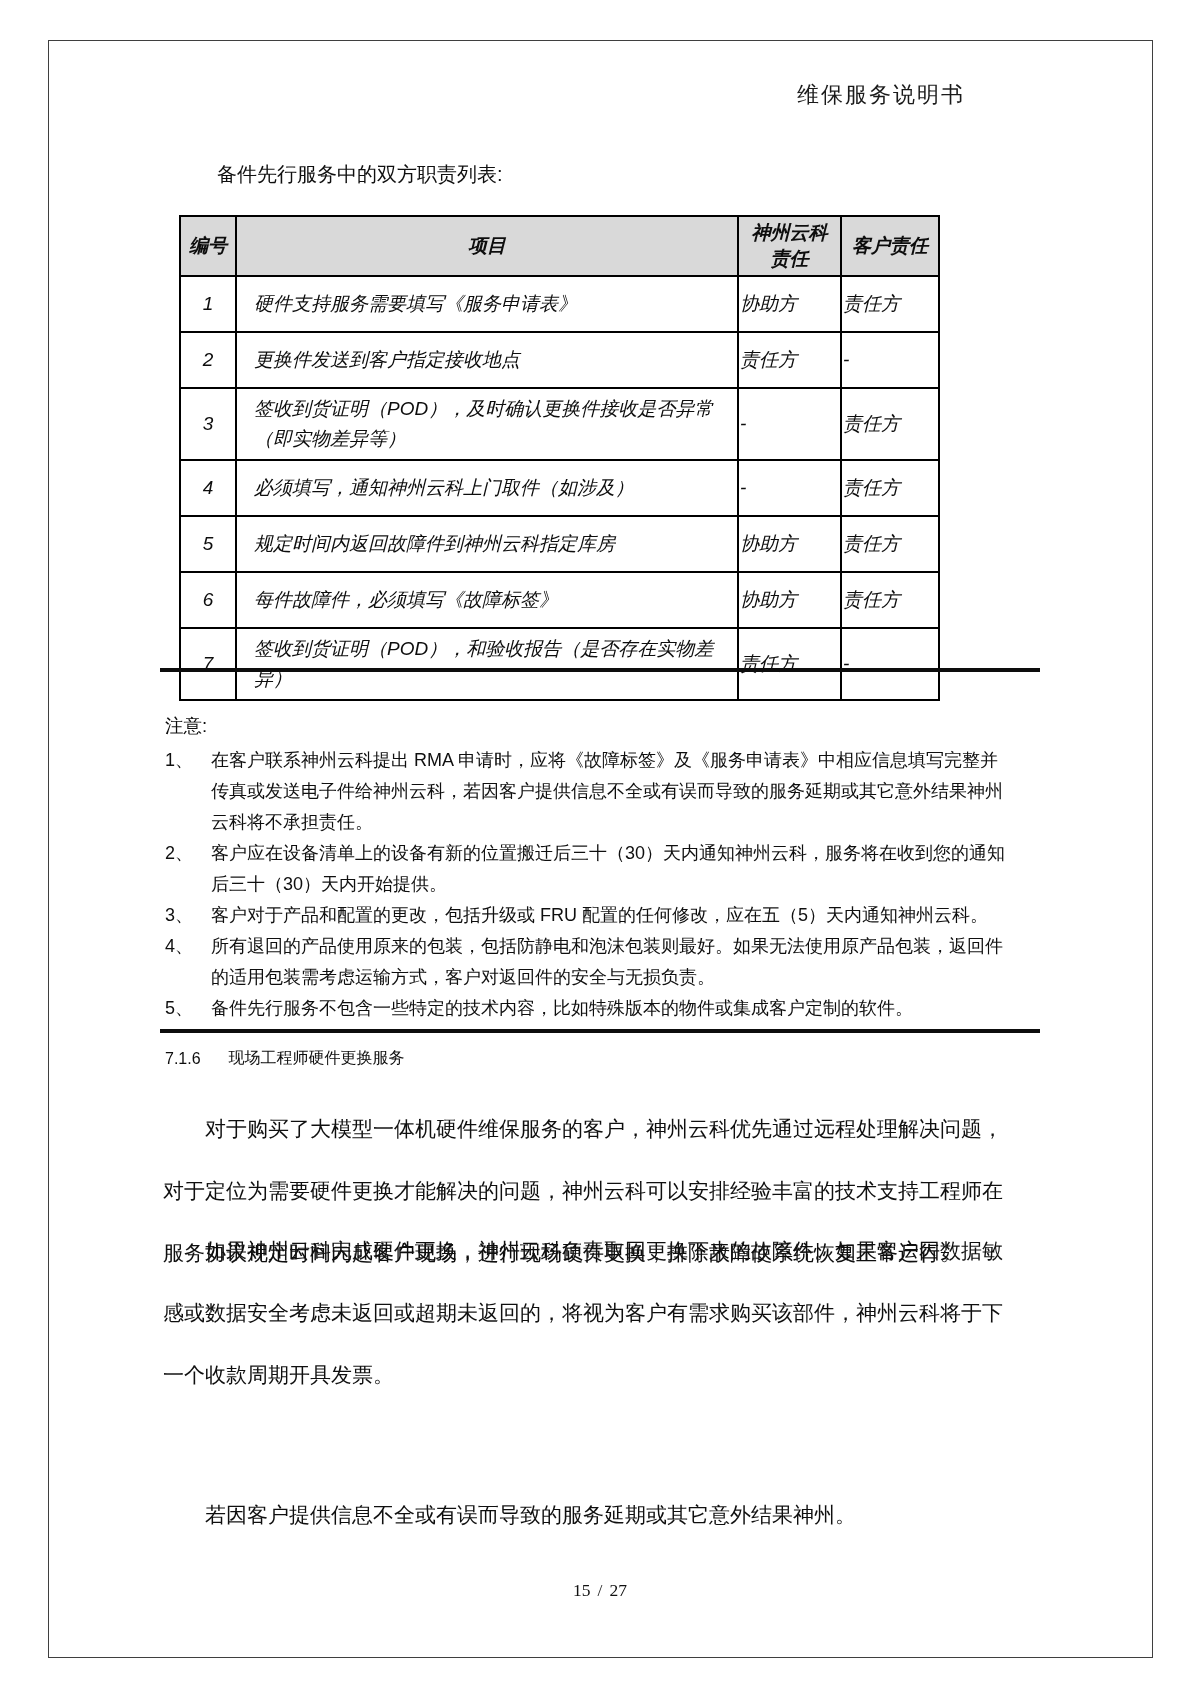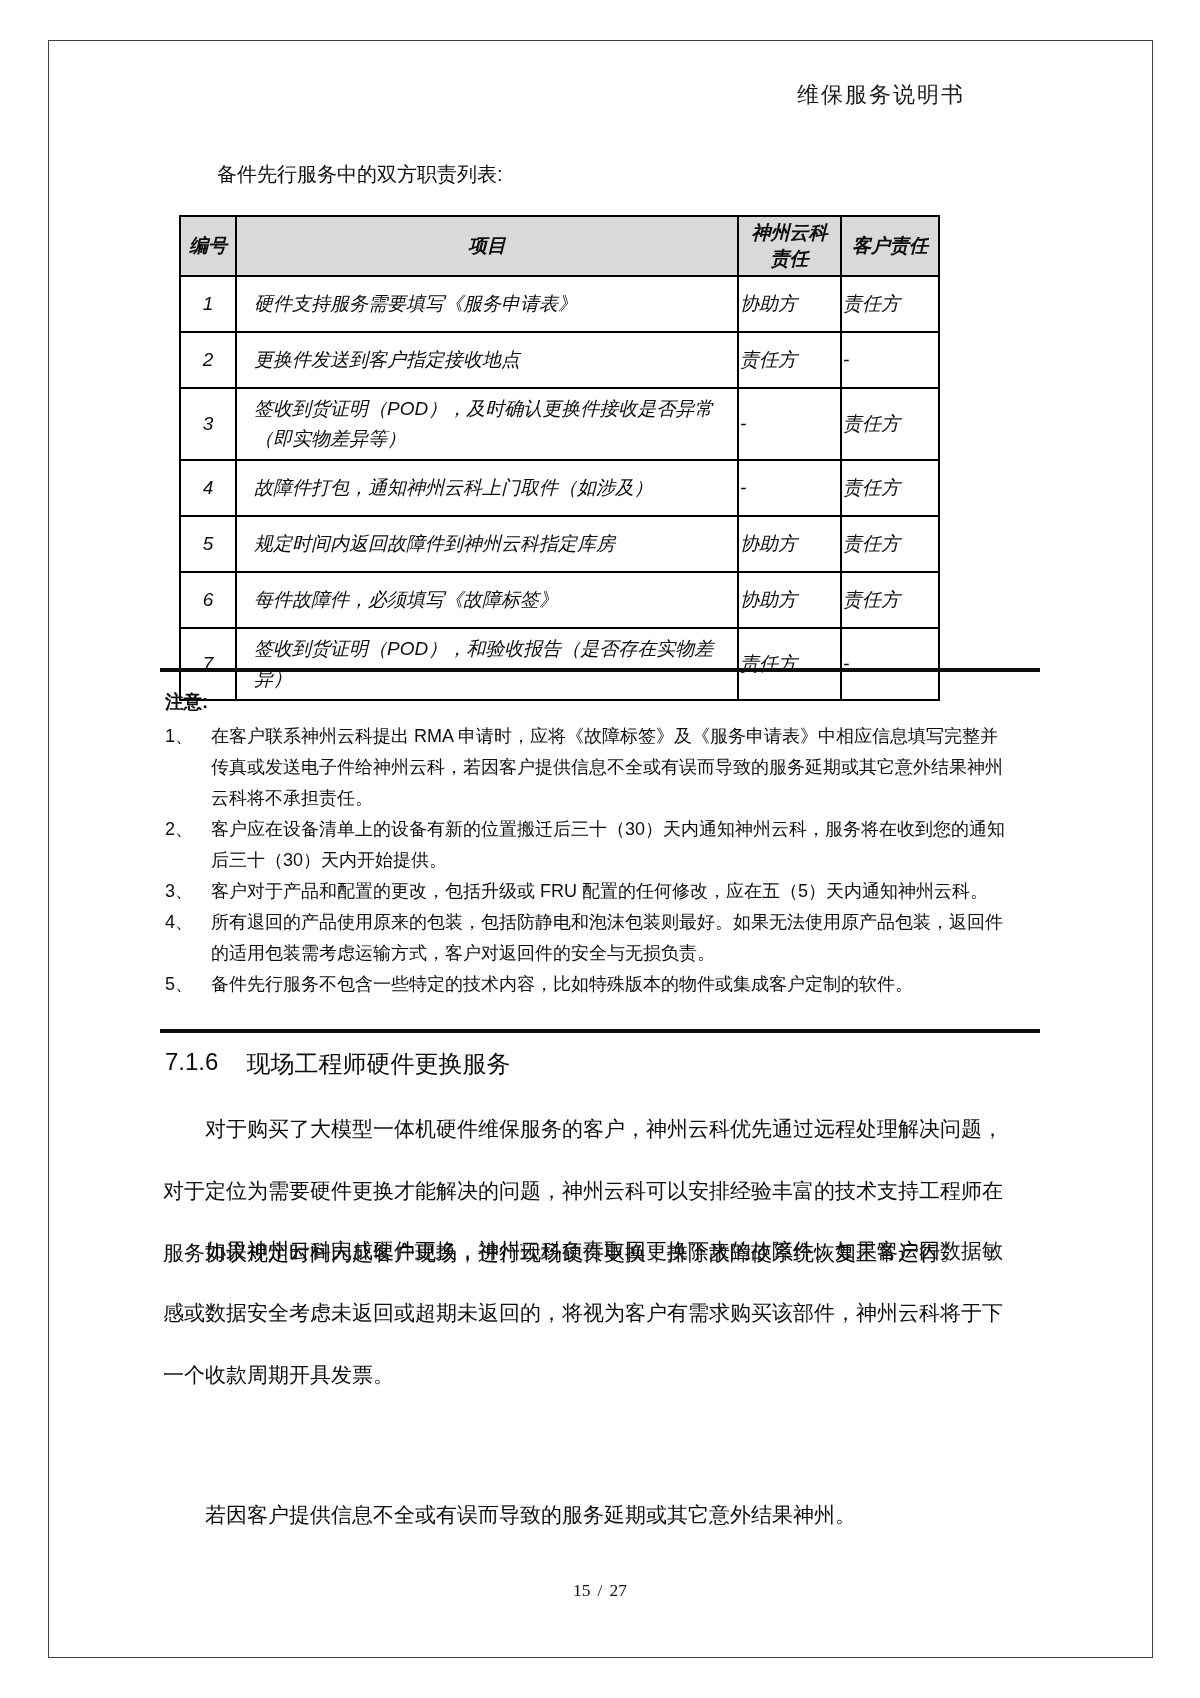--- a/index.html
+++ b/index.html
@@ -30,28 +30,28 @@
   }
   .resp-table tbody td { font-size:19px; height:44px; vertical-align:middle; }
   .c-num  { text-align:center; }
   .c-item { text-align:left; padding:5px 10px 5px 17px; line-height:30px; }
   .c-resp { text-align:left; }
   .pre { white-space:pre-line; }
   .rule { position:absolute; left:160px; width:880px; height:3.5px; background:#0d0d0d; }
   .rule1 { top:668px; }
   .rule2 { top:1029px; }
   .notes { position:absolute; top:686px; left:165px; width:880px; }
-  .notes-label { font-weight:bold; font-size:18.5px; line-height:31px; margin-bottom:4px; color:#0d0d0d; }
+  .notes-label { font-weight:normal; font-size:18.5px; line-height:31px; margin-bottom:4px; color:#0d0d0d;margin-top:24px; }
   ol.notes-list { list-style:none; margin:0; padding:0; }
   li.note { display:flex; align-items:flex-start; }
   .note-num  { flex:none; width:46px; font-size:18px; line-height:31px; color:#0f0f0f; }
   .note-text { width:830px; font-size:18px; line-height:31px; color:#0f0f0f; white-space:pre-line; }
   .section-heading {
-    position:absolute; top:1048px; left:165px; font-size:24px; color:#0d0d0d;
-    display:flex; align-items:flex-start;
+    position:absolute; top:1048px; left:165px; font-size:16px; color:#0d0d0d;
+    display:flex; align-items:center;
   }
   .section-heading .sec-num { margin-right:28px; }
   .body-para {
     position:absolute; left:163px; width:880px; margin:0;
     font-size:21px; line-height:62px; color:#0f0f0f;
     white-space:pre-line; text-indent:2em;
   }
   .para1 { top:1098px; }
   .para2 { top:1220px; }
   .para3 { top:1484px; }
@@ -107,21 +107,21 @@
   <tr>
     <td class="c-num">3</td>
     <td class="c-item pre">签收到货证明（POD），及时确认更换件接收是否异常
 （即实物差异等）</td>
     <td class="c-resp">-</td>
     <td class="c-resp">责任方</td>
   </tr>
 
   <tr>
     <td class="c-num">4</td>
-    <td class="c-item pre">故障件打包，通知神州云科上门取件（如涉及）</td>
+    <td class="c-item pre">必须填写，通知神州云科上门取件（如涉及）</td>
     <td class="c-resp">-</td>
     <td class="c-resp">责任方</td>
   </tr>
 
   <tr>
     <td class="c-num">5</td>
     <td class="c-item pre">规定时间内返回故障件到神州云科指定库房</td>
     <td class="c-resp">协助方</td>
     <td class="c-resp">责任方</td>
   </tr>

